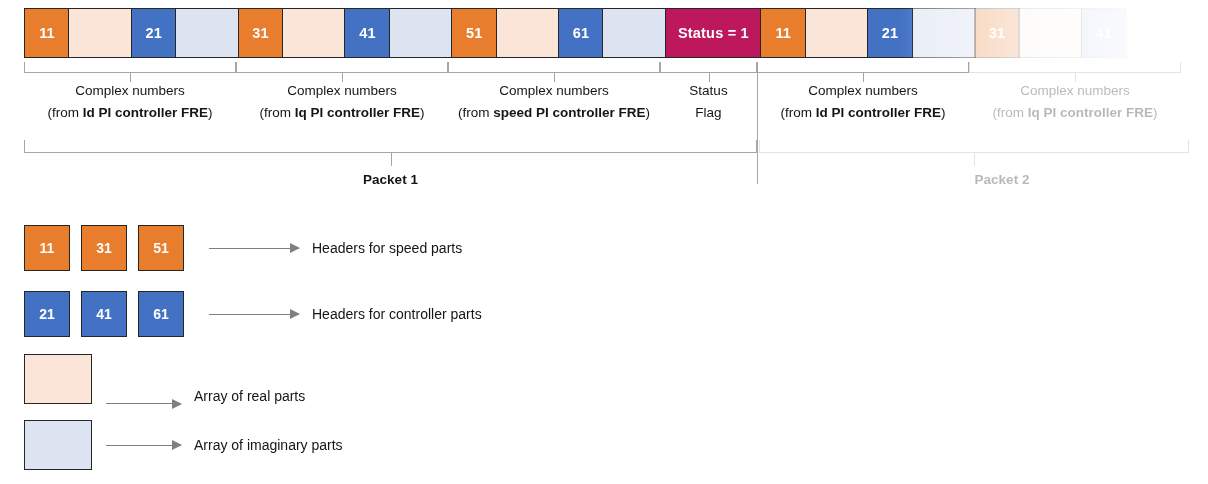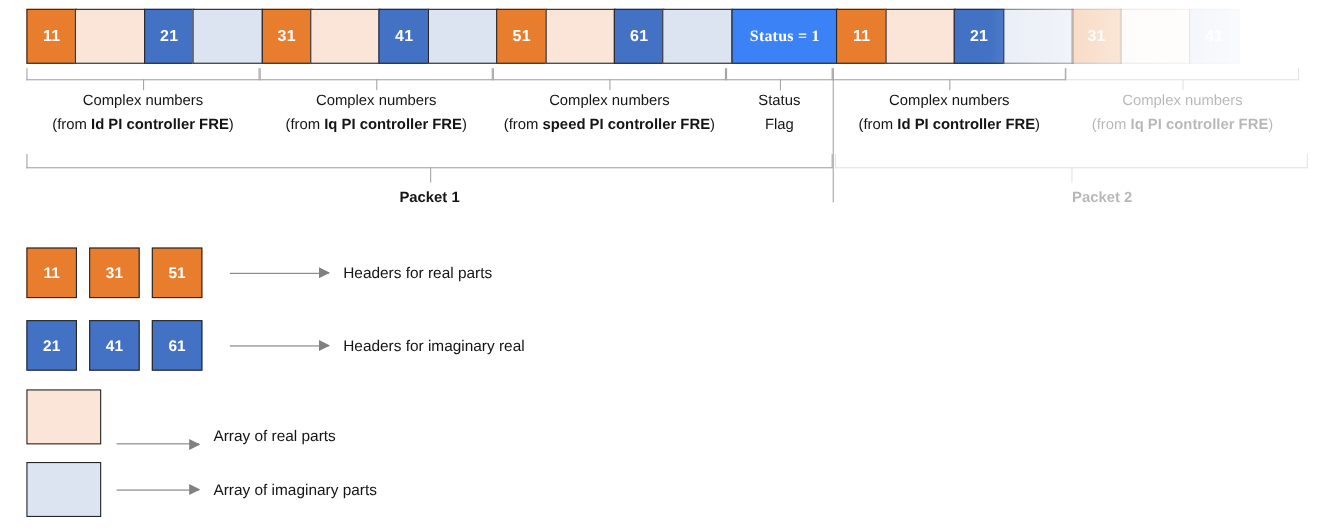--- a/index.html
+++ b/index.html
@@ -40,21 +40,21 @@
     font-size: 14.5px;
     font-weight: bold;
     color: #ffffff;
     letter-spacing: 0.2px;
     margin-right: -1.6px;
   }
   .cell.hdr-real   { background: #E87D2E; width: 46px; }
   .cell.hdr-imag   { background: #4372C4; width: 46px; }
   .cell.arr-real   { background: #FAE5D8; width: 64px; }
   .cell.arr-imag   { background: #DCE4F2; width: 64px; }
-  .cell.status     { background: #3b82f6; width: 97px; font-size: 14.5px; font-family: Liberation Serif, serif; }
+  .cell.status     { background: #be185d; width: 97px; font-size: 14.5px; }
 
   
   .f1 { opacity: 0.62; }
   .f2 { opacity: 0.40; }
   .f3 { opacity: 0.22; }
   .f4 { opacity: 0.11; }
 
   .cell.ellipsis {
     background: #FCFCFE;
     border-color: rgba(38,38,38,0.10);
@@ -271,28 +271,28 @@
       </div>
       <div class="pkt-label dim" style="left: 922px; top: 172px; width: 160px;">Packet 2</div>
     </div>
 
   <div id="legend">
       <div class="legend-row" style="left: 24px; top: 225px;">
         <div class="sw small orange">11</div>
         <div class="sw small orange">31</div>
         <div class="sw small orange">51</div>
         <div class="arrow" style="width: 90px;"></div>
-        <div class="legend-text">Headers for real parts</div>
+        <div class="legend-text">Headers for speed parts</div>
       </div>
       <div class="legend-row" style="left: 24px; top: 291px;">
         <div class="sw small blue">21</div>
         <div class="sw small blue">41</div>
         <div class="sw small blue">61</div>
         <div class="arrow" style="width: 90px;"></div>
-        <div class="legend-text">Headers for imaginary real</div>
+        <div class="legend-text">Headers for controller parts</div>
       </div>
       <div class="legend-row" style="left: 24px; top: 354px; align-items: flex-end;">
         <div class="sw big peach"></div>
         <div class="arrow" style="width: 75px;"></div>
         <div class="legend-text">Array of real parts</div>
       </div>
       <div class="legend-row" style="left: 24px; top: 420px;">
         <div class="sw big lblue"></div>
         <div class="arrow" style="width: 75px;"></div>
         <div class="legend-text">Array of imaginary parts</div>

